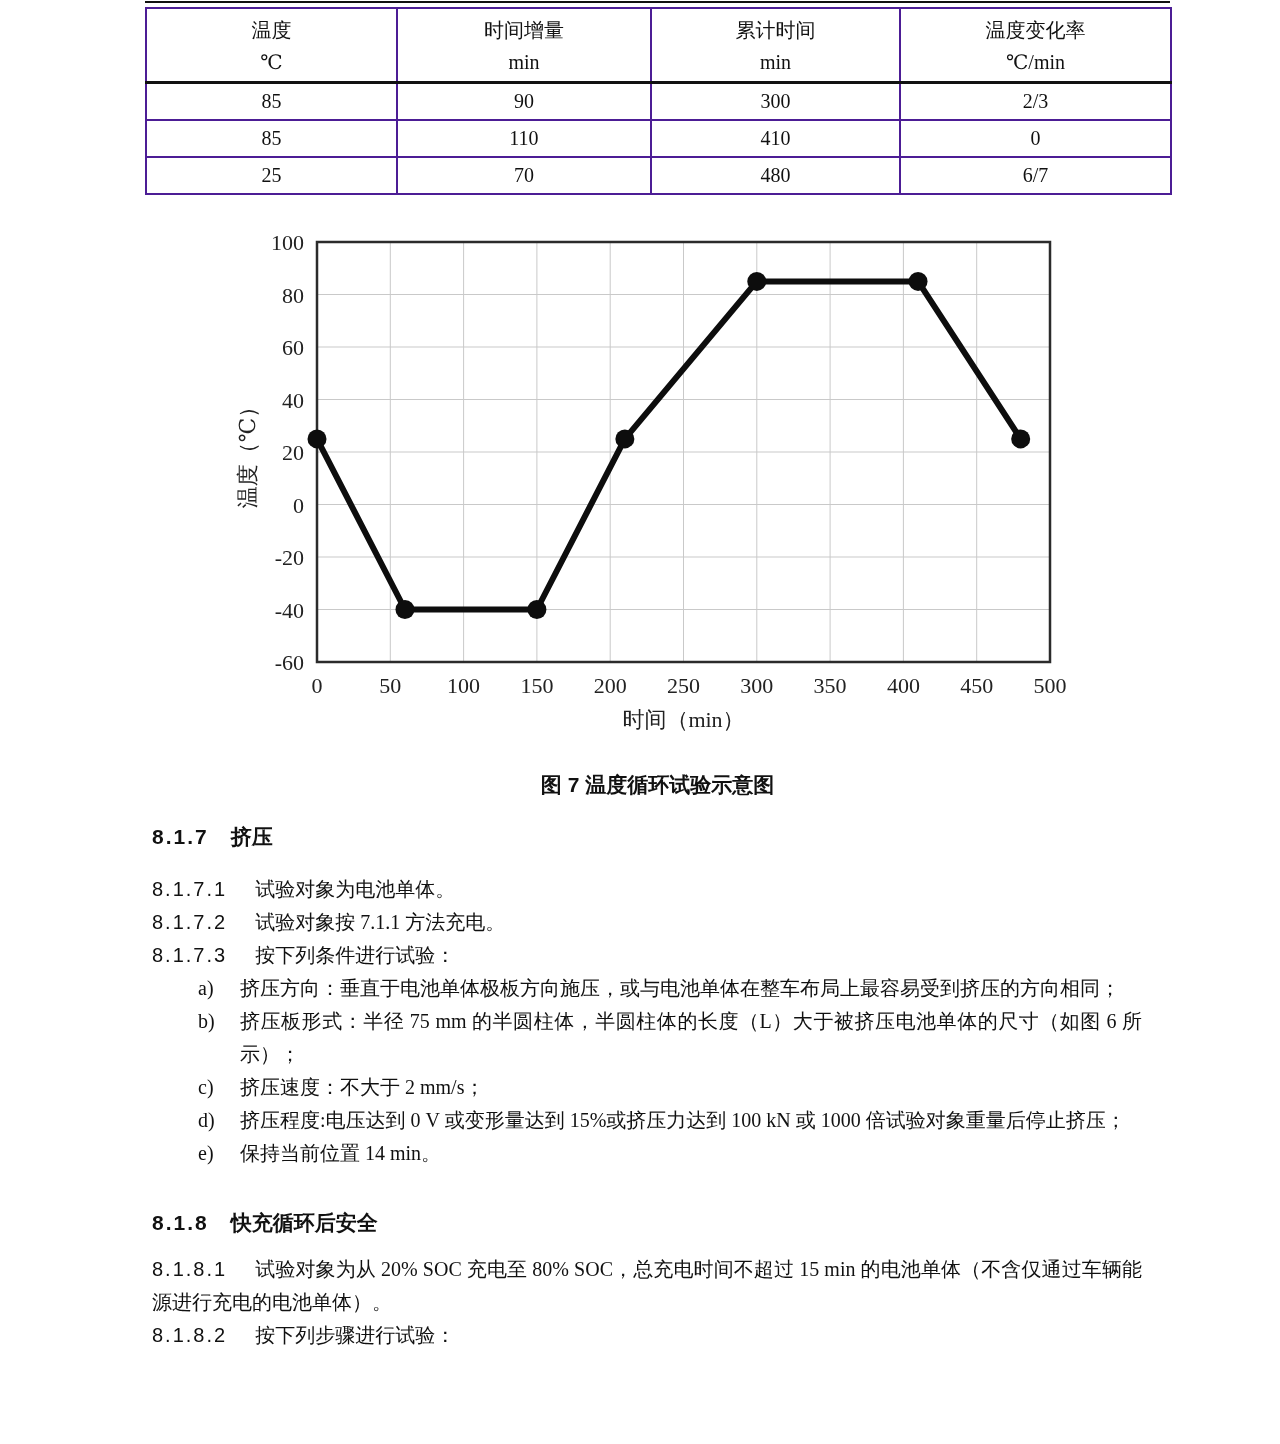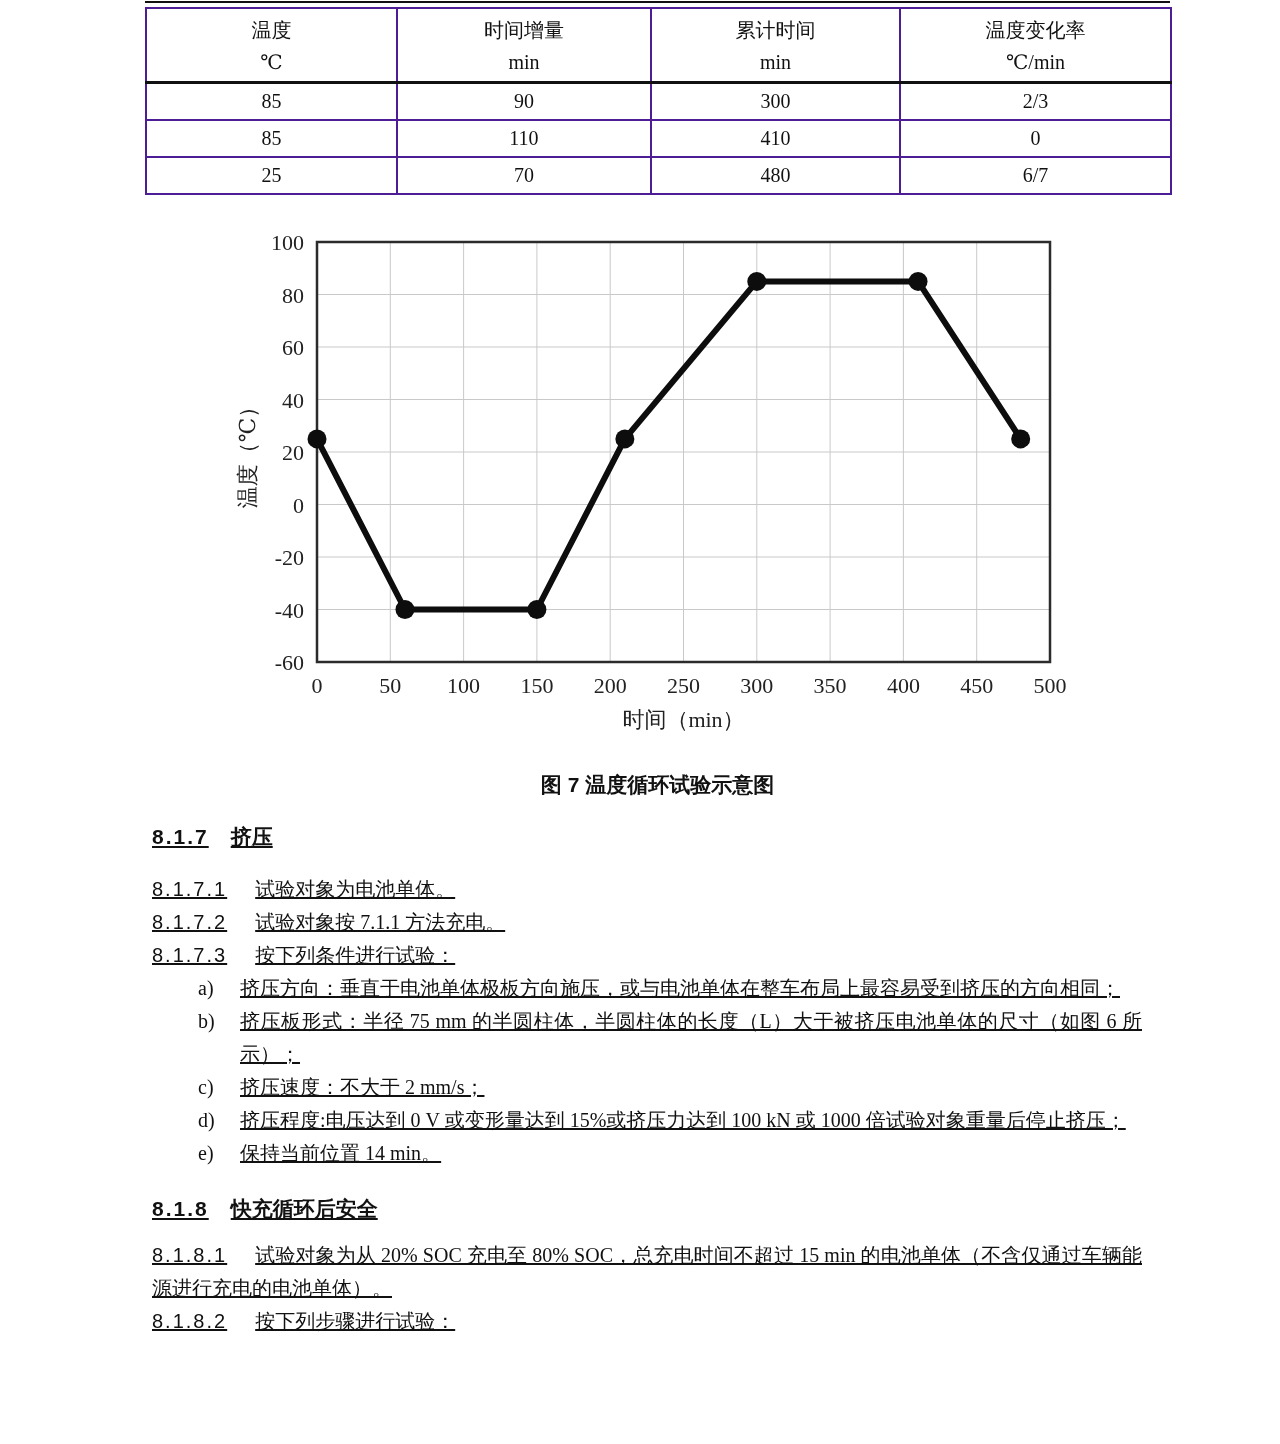--- a/index.html
+++ b/index.html
@@ -34,29 +34,28 @@
   .fig-caption{
     position:absolute;left:145px;top:771px;width:1025px;
     text-align:center;font-family:"Liberation Sans","DejaVu Sans",sans-serif;
     font-weight:bold;font-size:21px;color:#111;line-height:28px;
   }
   
   .body-text{
     position:absolute;left:152px;top:820px;width:990px;
     font-size:20px;line-height:33px;color:#111;
     text-align:justify;
-    text-decoration:underline;
   }
   .clause-h{
     font-family:"Liberation Sans","DejaVu Sans",sans-serif;
     font-weight:bold;font-size:21px;line-height:33px;text-align:left;
   }
   .clause-h .num{letter-spacing:2px;margin-right:22px;}
   .h817{margin:0 0 20px 0;}
-  .h818{margin:22px 0 14px 0;}
+  .h818{margin:36px 0 14px 0;}
   .para{margin:0;}
   .para .num{
     font-family:"Liberation Sans","DejaVu Sans",sans-serif;
     letter-spacing:2px;margin-right:28px;white-space:nowrap;
   }
   .item{position:relative;padding-left:88px;margin:0;}
   .item .ilabel{position:absolute;left:46px;top:0;}
 </style>
 </head>
 <body>

